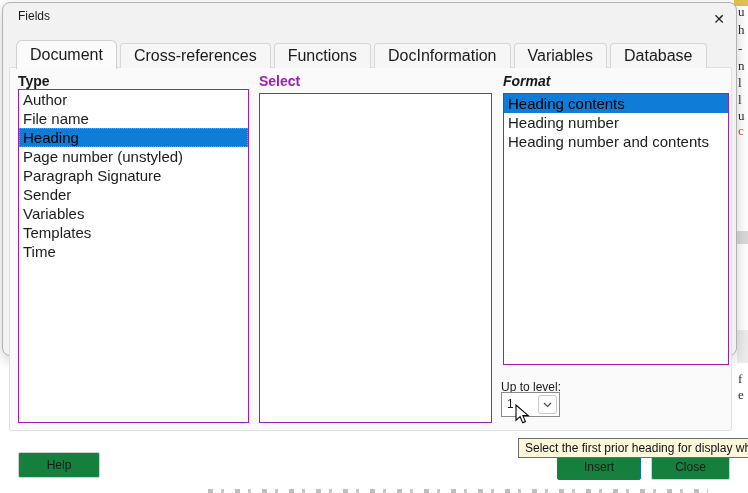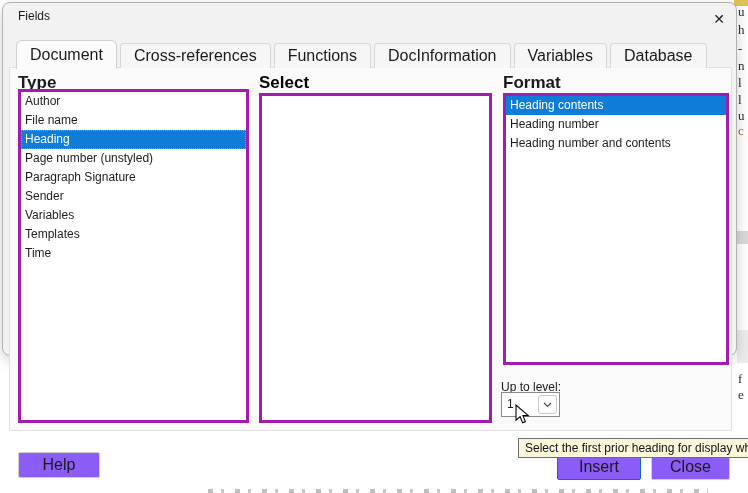--- a/index.html
+++ b/index.html
@@ -55,34 +55,34 @@
   }
   .tab.active {
     height: 29px; background: #fbfbfb; border: 1px solid #d0d0d0; border-bottom: none;
     border-radius: 6px 6px 0 0; margin-bottom: -1px; padding-bottom: 1px; z-index: 4;
   }
   
   .panel {
     position: absolute; left: 6px; top: 64px; width: 723px; height: 364px;
     background: #fafafa; border: 1px solid #e0e0e0; border-radius: 0 2px 2px 2px;
   }
-  .group-label { position: absolute; font-size: 17px; font-weight: bold; color: #1a1a1a; }
-  .group-label.disabled { color: #000000; }
+  .group-label { position: absolute; font-size: 14px; font-weight: bold; color: #1a1a1a; }
+  .group-label.disabled { color: #a21caf; }
   .lbl-type   { left: 15px;  top: 70px; }
   .lbl-select { left: 256px; top: 70px; }
-  .lbl-format { left: 500px; top: 70px; }
+  .lbl-format { left: 500px; top: 70px; font-style: italic; }
   .listbox {
-    position: absolute; background: #ffffff; border: 3px solid #a21caf;
-    overflow: hidden; font-size: 12px; color: #1c1c1c;
+    position: absolute; background: #ffffff; border: 1px solid #a21caf;
+    overflow: hidden; font-size: 15px; color: #1c1c1c;
   }
   .lb-type   { left: 15px;  top: 86px; width: 231px; height: 334px; }
   .lb-select { left: 256px; top: 90px; width: 233px; height: 330px; }
   .lb-format { left: 500px; top: 90px; width: 226px; height: 272px; }
   .lb-item { height: 19px; line-height: 19px; padding-left: 4px; white-space: nowrap; }
-  .lb-item.selected { background: #0f7cd7; color: #ffffff; }
+  .lb-item.selected { background: #0f7cd7; color: #000000; }
   .lb-item.selected.focus-ants { outline: 1px dotted #d98a3f; outline-offset: -1px; }
   
   .uptolevel-label { position: absolute; left: 498px; top: 367px; font-size: 12px; color: #1a1a1a; margin-top: 10px; }
   .combo {
     position: absolute; left: 498px; top: 389px; width: 59px; height: 25px;
     background: #ffffff; border: 1px solid #8a8a8a;
   }
   .combo-value { position: absolute; left: 5px; top: 4px; font-size: 12px; color: #1c1c1c; }
   .combo-btn {
     position: absolute; right: 2px; top: 2px; bottom: 2px; width: 19px;
@@ -92,23 +92,23 @@
   .chevron { width: 9px; height: 6px; }
   
   .tooltip {
     position: absolute; left: 515px; top: 435px; height: 20px; z-index: 10;
     background: #fbf8dc; border: 1px solid #6e6e6e;
     font-size: 12px; color: #111; line-height: 18px;
     padding: 0 6px; white-space: nowrap;
   }
   
   .btn {
-    position: absolute; height: 26px; background: #8b5cf6;
+    position: absolute; height: 26px; background: #15803d;
     border: 1px solid #d0d0d0; border-radius: 2px;
-    font-size: 16px; color: #1a1a1a; display: flex; align-items: center; justify-content: center;
+    font-size: 12px; color: #1a1a1a; display: flex; align-items: center; justify-content: center;
     font-family: "Liberation Sans", sans-serif;
   }
   .btn-help   { left: 15px;  top: 449px; width: 82px; }
   .btn-insert { left: 554px; top: 451px; width: 84px; border: 1.5px solid #0b6ec5; }
   .btn-close  { left: 648px; top: 451px; width: 79px; }
   
   .cursor { position: absolute; left: 512px; top: 401px; z-index: 11; }
 </style>
 </head>
 <body>

